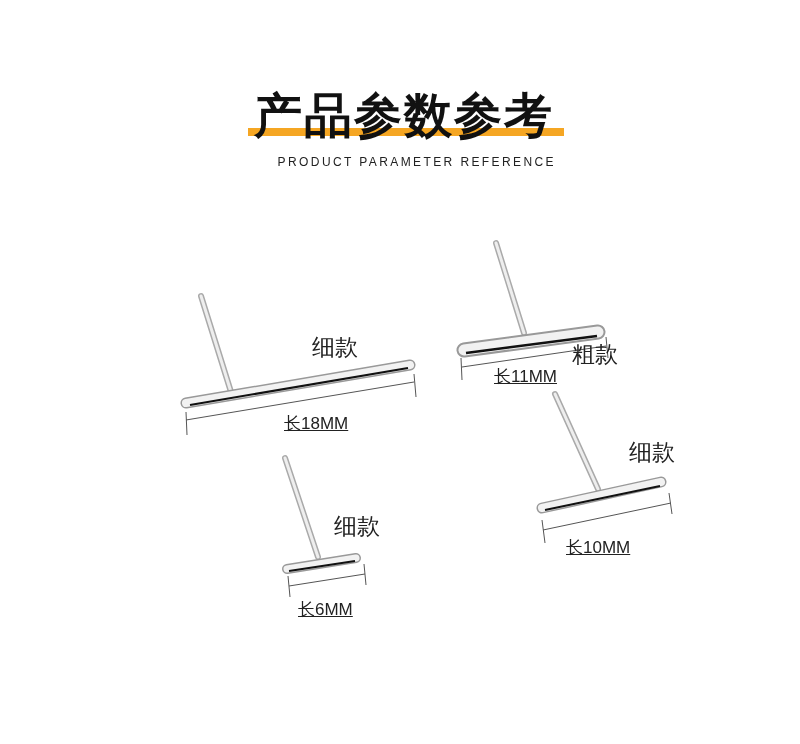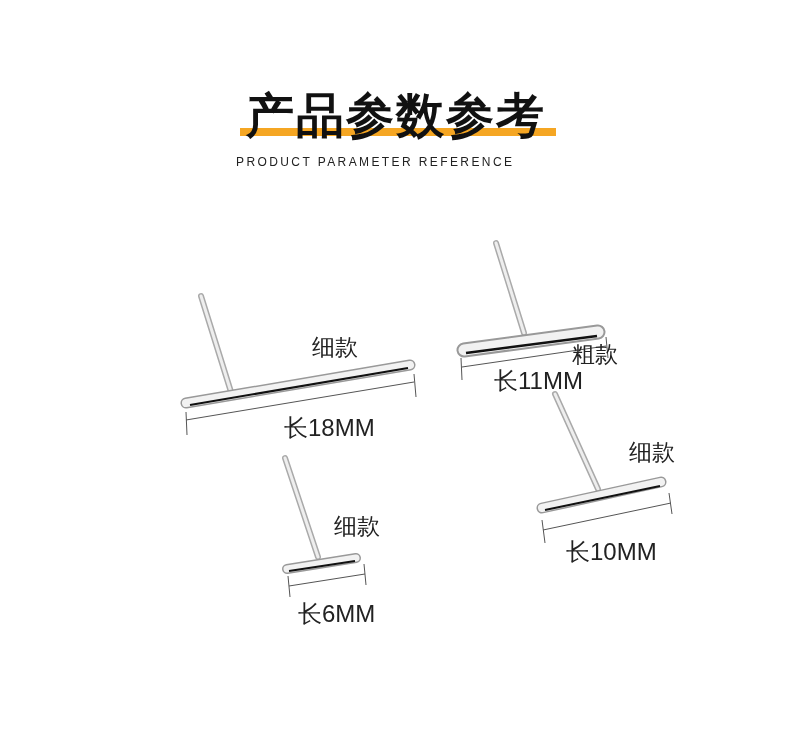--- a/index.html
+++ b/index.html
@@ -1,22 +1,22 @@
 <!DOCTYPE html>
 <html><head>
 <meta charset="utf-8">
 <style>
   html,body{margin:0;padding:0;background:#fff;}
   body{width:800px;height:744px;position:relative;overflow:hidden;font-family:"DejaVu Sans","Liberation Sans",sans-serif;}
-  .title-wrap{position:absolute;left:236px;top:86px;width:320px;height:60px;}
+  .title-wrap{position:absolute;left:244px;top:86px;width:320px;height:60px;}
   .title-bar{position:absolute;left:4px;top:42px;width:316px;height:8px;background:#f5a623;}
   .title{position:absolute;left:0;top:0;width:320px;text-align:center;font-size:48px;font-weight:bold;color:#111;letter-spacing:2px;line-height:58px;}
-  .subtitle{position:absolute;left:236px;top:155px;width:320px;text-align:left;font-size:12px;letter-spacing:2.4px;color:#222;font-family:"Liberation Sans",sans-serif;}
+  .subtitle{position:absolute;left:236px;top:155px;width:320px;text-align:right;font-size:12px;letter-spacing:2.4px;color:#222;font-family:"Liberation Sans",sans-serif;}
   .label{position:absolute;font-size:23px;color:#222;font-family:"DejaVu Sans",sans-serif;white-space:nowrap;}
-  .size{position:absolute;font-size:24px;color:#222;font-family:"Liberation Sans",sans-serif;white-space:nowrap;}
+  .size{position:absolute;font-size:17px;color:#222;font-family:"Liberation Sans",sans-serif;white-space:nowrap;text-decoration:underline;}
   svg.art{position:absolute;left:0;top:0;}
 </style>
 </head>
 <body>
 
 <div class="title-wrap">
   <div class="title-bar"></div>
   <div class="title">产品参数参考</div>
 </div>
 <div class="subtitle">PRODUCT PARAMETER REFERENCE</div>

